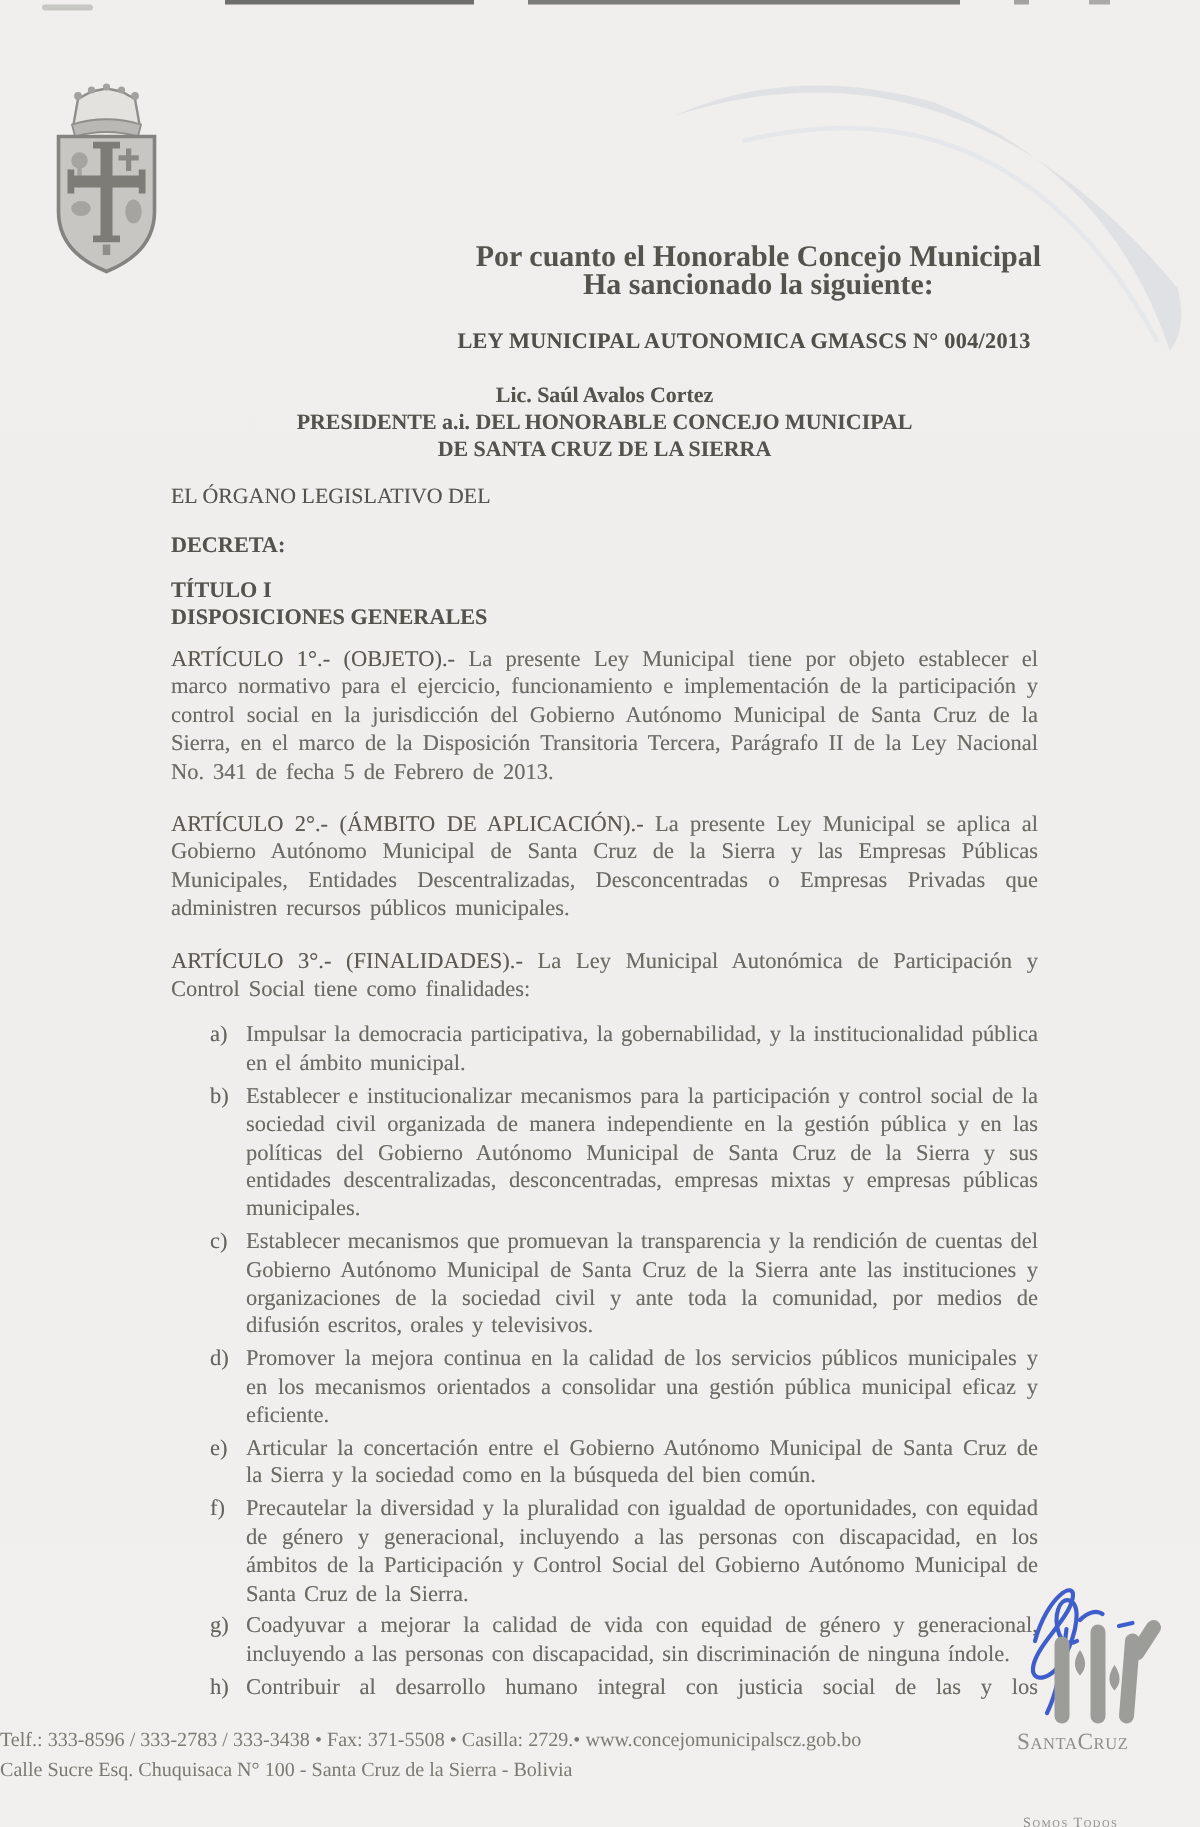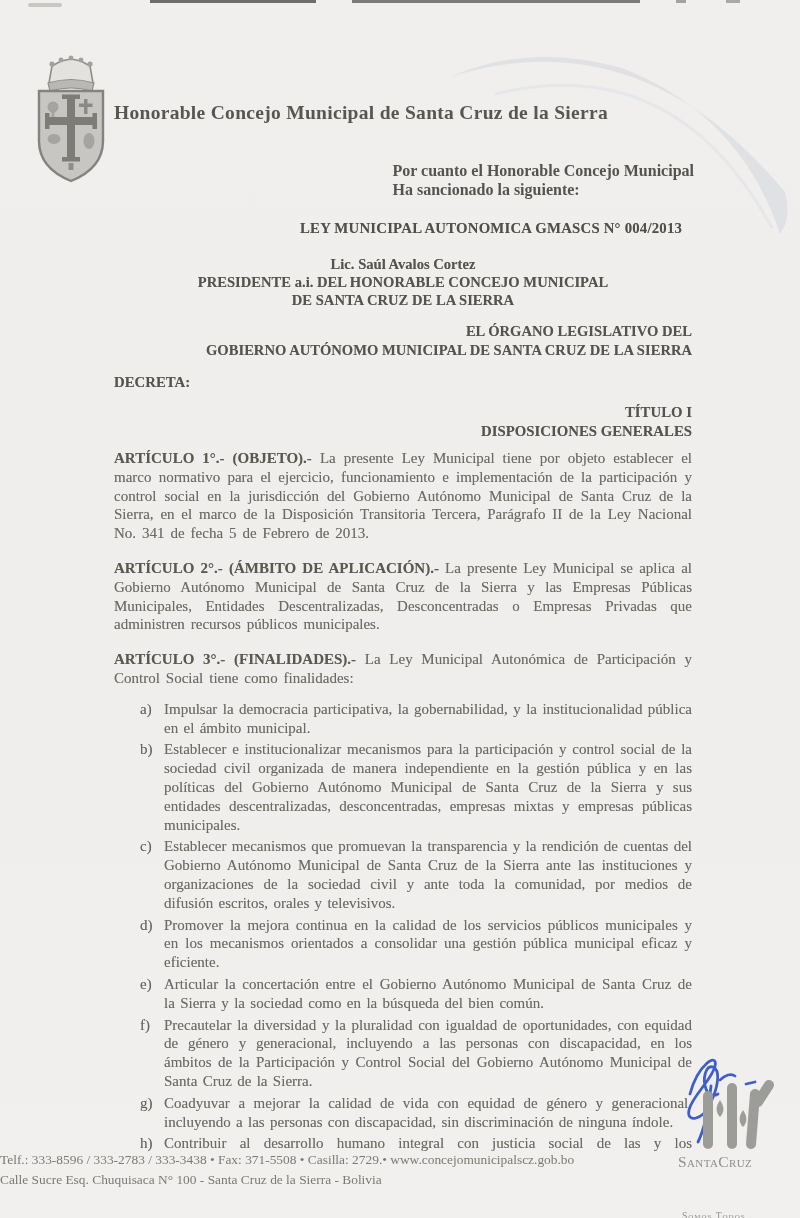--- a/index.html
+++ b/index.html
@@ -16,40 +16,40 @@
   .m5 { left:726px; top:0; width:14px; height:3px; background:#555553; opacity:.45; }
 
   .swoosh { position:absolute; top:42px; right:0; width:360px; height:215px; }
   .crest  { position:absolute; left:26px; top:53px; width:90px; height:133px; }
 
   .org-title {
     position:absolute; left:114px; top:102px;
     font-size:19.5px; font-weight:bold; letter-spacing:.3px; color:#585650;
   }
   .intro {
-    position:absolute; right:106px; top:162px; text-align:left;
-    font-size:16px; font-weight:bold; line-height:18.6px; color:#55534d;
+    position:absolute; right:106px; top:162px; text-align:center;
+    font-size:20px; font-weight:bold; line-height:18.6px; color:#55534d;
   }
 
   .content { position:absolute; left:114px; top:219px; width:578px;
              font-size:15px; line-height:18.8px;
              text-shadow:0 0 .4px rgba(96,94,88,.4); }
 
-  .law-title { font-size:14.8px; font-weight:bold; text-indent:186px;
+  .law-title { font-size:14.8px; font-weight:bold; text-align:center; text-indent:186px;
                letter-spacing:.2px; color:#514f49; margin:0 0 17px; white-space:nowrap; }
   .signatory { text-align:center; font-weight:bold; font-size:14.6px; line-height:18.2px;
                color:#55534d; margin:0 0 13px;font-family:Liberation Serif, serif; }
-  .organ     { text-align:right; font-weight:bold; font-size:14.6px; line-height:18.4px;
+  .organ     { text-align:left; font-weight:normal; font-size:14.6px; line-height:18.4px;
                color:#55534d; margin:0 0 14px; }
   .decreta   { font-weight:bold; font-size:14.8px; color:#55534d; margin:0 0 11px; }
-  .titulo    { text-align:right; font-weight:bold; font-size:14.8px; line-height:18.5px;
+  .titulo    { text-align:left; font-weight:bold; font-size:14.8px; line-height:18.5px;
                color:#55534d; margin:0 0 9px; }
 
   .art { text-align:justify; margin:0 0 16px; word-spacing:2.2px; color:#6b6a63; }
-  .art-heading { font-weight:bold; color:#5a584f;margin-top:40px; }
+  .art-heading { font-weight:normal; color:#5a584f;margin-top:40px; }
 
   .fin-list { margin:0 0 0 26px; }
   .li { display:flex; margin:0 0 3px; }
   .li-letter { flex:none; width:24px; color:#64635c; }
   .li-text { flex:1; text-align:justify; word-spacing:1.6px; color:#6b6a63; }
   .justify-last { text-align-last:justify; }
 
   .signature { position:absolute; left:662px; top:1044px; width:104px; height:104px; }
 
   .sc-logo { position:absolute; right:6px; top:1072px; width:116px; text-align:left; color:#8e8e8a; }
@@ -94,40 +94,38 @@
     <rect x="21" y="64" width="48" height="8" fill="#7d7c77"></rect>
     <rect x="36" y="41.5" width="18" height="4.5" fill="#7d7c77"></rect>
     <rect x="19" y="60" width="4.5" height="16" fill="#7d7c77"></rect>
     <rect x="66.5" y="60" width="4.5" height="16" fill="#7d7c77"></rect>
     <rect x="36" y="104" width="18" height="4.5" fill="#7d7c77"></rect>
     <rect x="58" y="46" width="3.5" height="15" fill="#8a8985"></rect>
     <rect x="53" y="50.5" width="13.5" height="3.5" fill="#8a8985"></rect>
     <rect x="42.5" y="110" width="5" height="7" fill="#8f8e8a"></rect>
   </svg>
 
-  <div class="org-title">Honorable Concejo Municipal de Santa Cruz de la Sierra</div>
 
   <div class="intro">
     <div>Por cuanto el Honorable Concejo Municipal</div>
     <div>Ha sancionado la siguiente:</div>
   </div>
 
   <div class="content">
 
     <div class="law-title">LEY MUNICIPAL AUTONOMICA GMASCS N° 004/2013</div>
 
     <div class="signatory">
       <div>Lic. Saúl Avalos Cortez</div>
       <div>PRESIDENTE a.i.  DEL HONORABLE CONCEJO MUNICIPAL</div>
       <div>DE SANTA CRUZ DE LA SIERRA</div>
     </div>
 
     <div class="organ">
       <div>EL ÓRGANO LEGISLATIVO DEL</div>
-      <div>GOBIERNO AUTÓNOMO MUNICIPAL DE SANTA CRUZ DE LA SIERRA</div>
     </div>
 
     <div class="decreta">DECRETA:</div>
 
     <div class="titulo">
       <div>TÍTULO I</div>
       <div>DISPOSICIONES GENERALES</div>
     </div>
 
     <p class="art">

